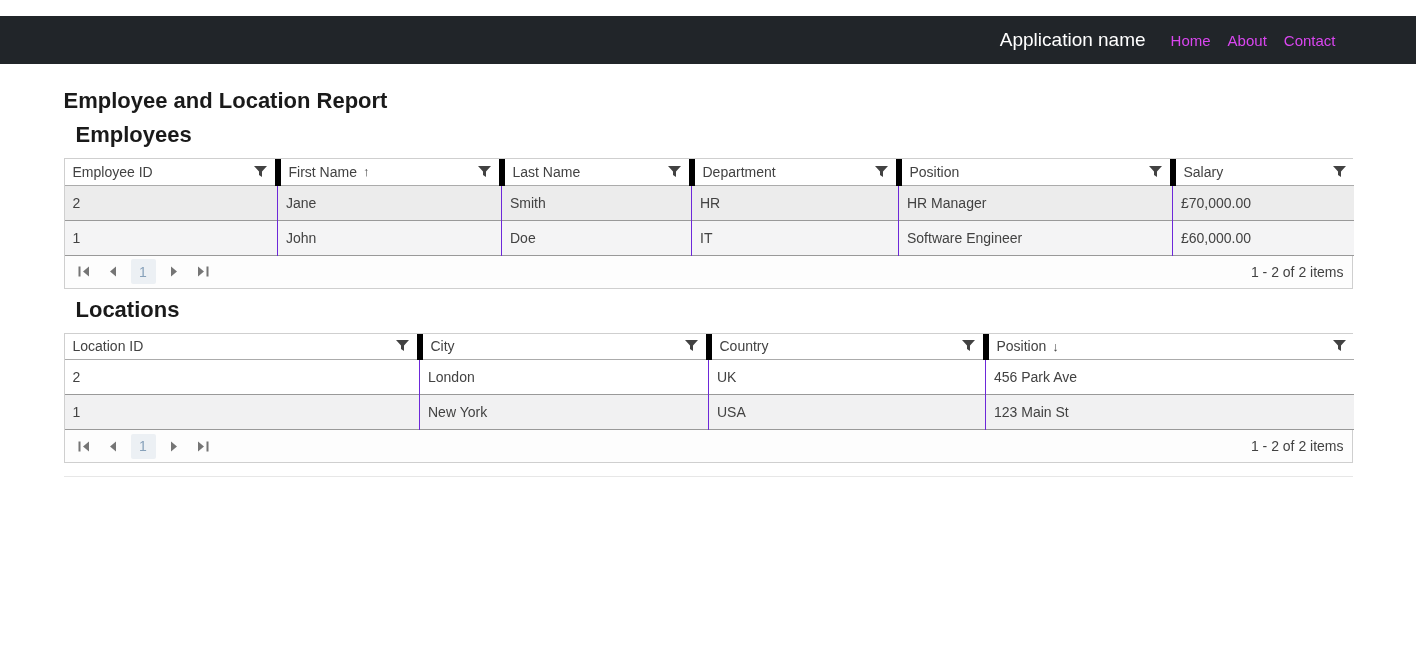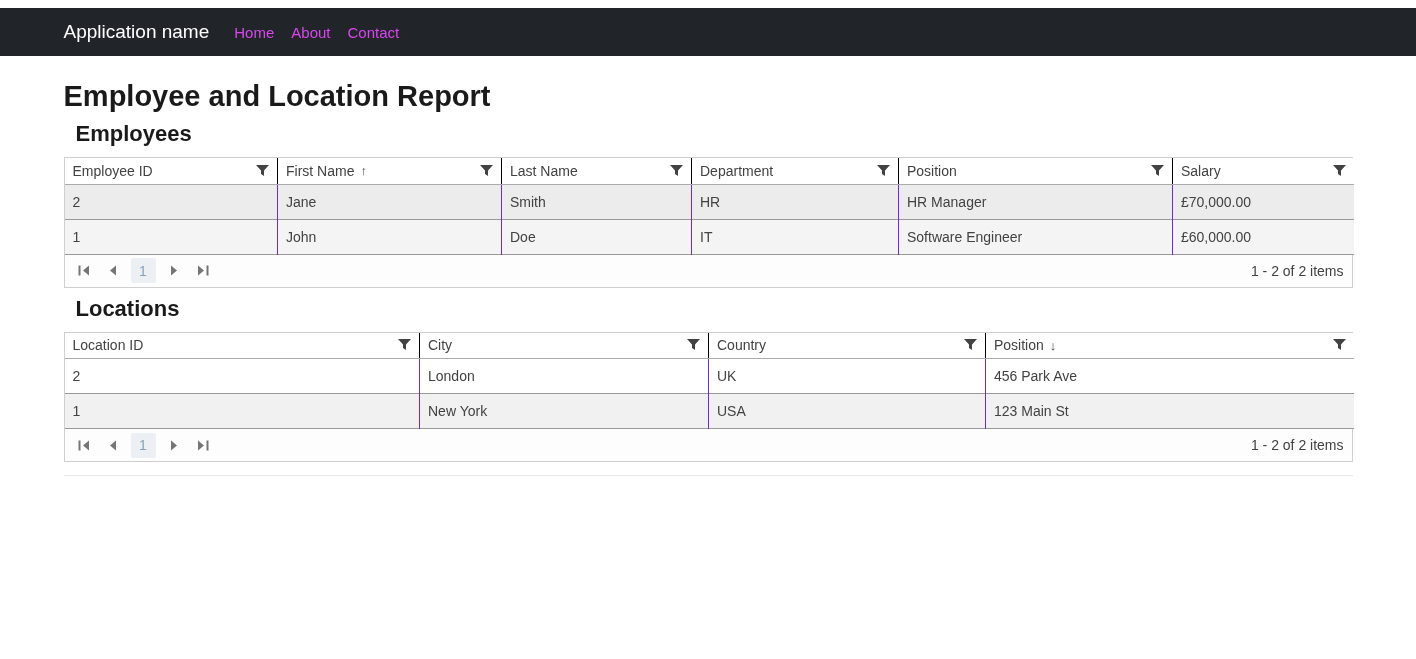--- a/index.html
+++ b/index.html
@@ -8,42 +8,42 @@
     background: #ffffff;
     font-family: "Liberation Sans", sans-serif;
     color: #212529;
     width: 1416px;
     height: 659px;
     overflow: hidden;
   }
   .top-strip { height: 8px; background: #ffffff; }
   .navbar { background: #212529; height: 48px; }
   .navbar-inner {
-    width: 1289px; margin: 0 auto; height: 100%;
-    display: flex; align-items: center;
+    width: 1289px; margin: 8px auto; height: 100%;
+    display: flex; align-items: center; justify-content: flex-end;
   }
   .brand {
     color: #ffffff; font-size: 19px; text-decoration: none;
     margin-right: 25px; white-space: nowrap;
   }
   .nav-links { display: flex; align-items: center; }
   .nav-link {
     color: #d946ef; font-size: 15px; text-decoration: none;
     margin-right: 17px; white-space: nowrap;
   }
   .container { width: 1289px; margin: 0 auto; }
-  .page-title { font-size: 29px; font-weight: 600; margin: 24px 0 3px; color: #1a1a1a; }
+  .page-title { font-size: 22px; font-weight: 600; margin: 24px 0 3px; color: #1a1a1a; }
   .section-heading { font-size: 22px; font-weight: 600; margin: 8px 12px 10px; color: #1a1a1a; }
 
   .grid { border: 1px solid #cfcfcf; background: #fff; }
   .grid table { width: 100%; border-collapse: collapse; table-layout: fixed; }
   .grid th {
     font-weight: 400; font-size: 14px; color: #424242;
     padding: 3px 8px; height: 26px; background: #ffffff;
-    border-left: 1px solid #000000; border-bottom: 1px solid #ababab;
+    border-left: 6px solid #000000; border-bottom: 1px solid #ababab;
     text-align: left;
   }
   .grid th:first-child { border-left: none; }
   .th-inner { display: flex; align-items: center; }
   .th-label { white-space: nowrap; }
   .sort-indicator { margin-left: 6px; font-size: 13px; color: #424242; }
   .funnel { margin-left: auto; display: flex; align-items: center; cursor: pointer; }
 
   .grid td {
     font-size: 14px; color: #424242; padding: 0 8px;

